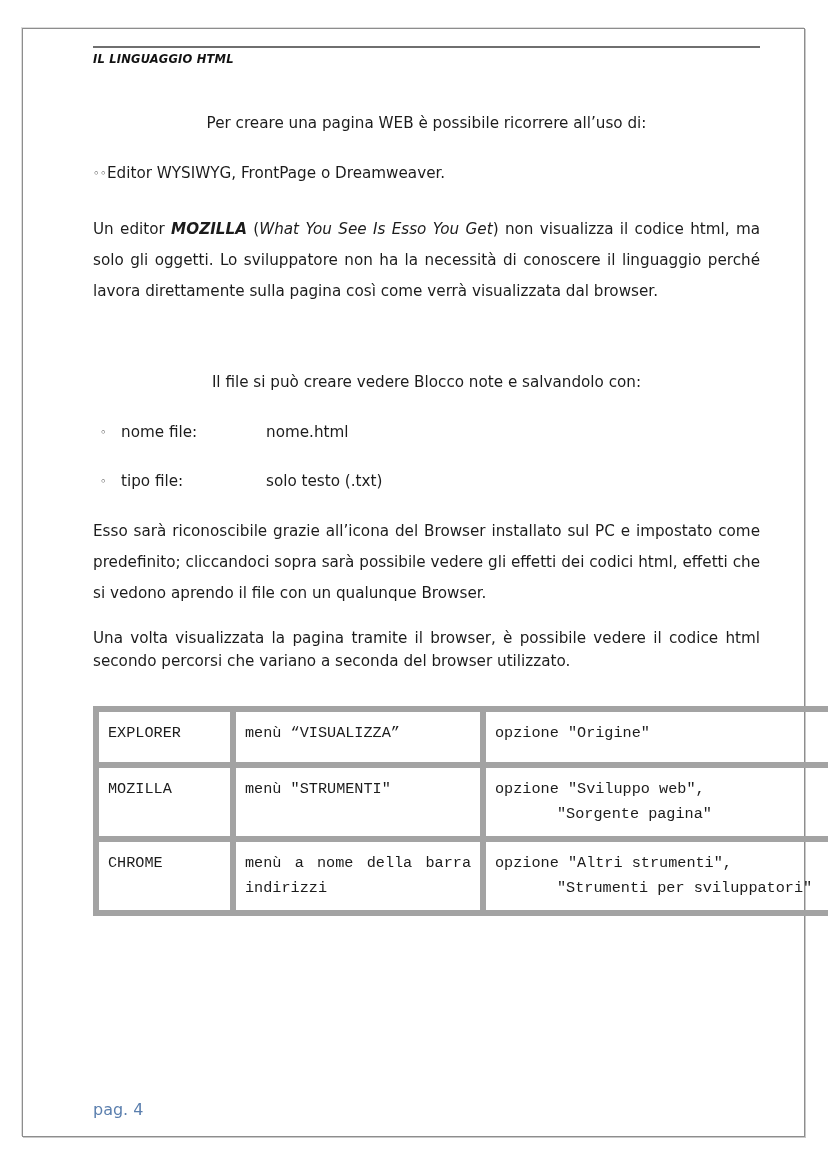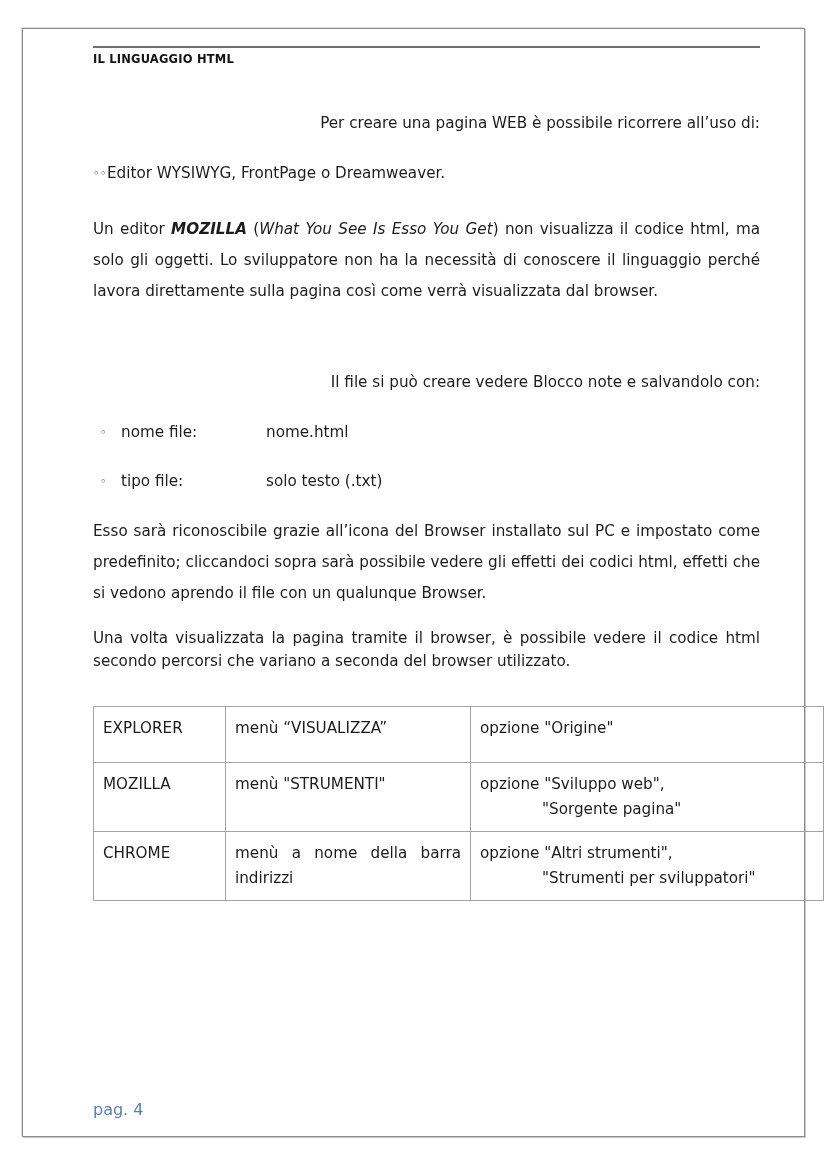--- a/index.html
+++ b/index.html
@@ -37,20 +37,21 @@
   }
   #header-rule {
     width: 100%;
     height: 2px;
     background: #6f6f6f;
   }
   #header-title {
     margin-top: 4px;
     font-size: 11.5px;
     font-weight: bold;
+    font-style: italic;
     letter-spacing: 0.2px;
     color: #121212;
   }
 
   
   #content {
     position: absolute;
     left: 93px;
     top: 108px;
     width: 667px;
@@ -59,21 +60,21 @@
   p.body {
     margin: 0;
     font-size: 15.2px;
     line-height: 31px;
     text-align: justify;
     color: #1c1c1c;
   }
   p.body.tight {
     line-height: 22.5px;
   }
-  p.body.noj { text-align: right; }
+  p.body.noj { text-align: center; }
 
   .gap-18 { height: 18px; }
   .gap-22 { height: 22px; }
   .gap-28 { height: 28px; }
   .gap-34 { height: 34px; }
   .gap-60 { height: 60px; }
 
   
   ul.blist {
     margin: 0;
@@ -115,24 +116,25 @@
 
   
   table#browser-table {
     border-collapse: collapse;
     width: 673px;
     table-layout: fixed;
     font-size: 15.2px;
     color: #1c1c1c;
   }
   table#browser-table td {
-    border: 1px solid #a3a3a3;
+    border: 6px solid #a3a3a3;
     vertical-align: top;
     padding: 9px 9px 9px 9px;
     line-height: 25px;
+    font-family: Liberation Mono, monospace;
   }
   td.c1 { width: 113px; }
   td.c2 { width: 226px; }
   td.c3 { width: 334px; }
   td.just { text-align: justify; }
   .tab-ind { display: inline-block; width: 62px; }
   .row-tall { height: 56px; }
 
   
   #footer {

